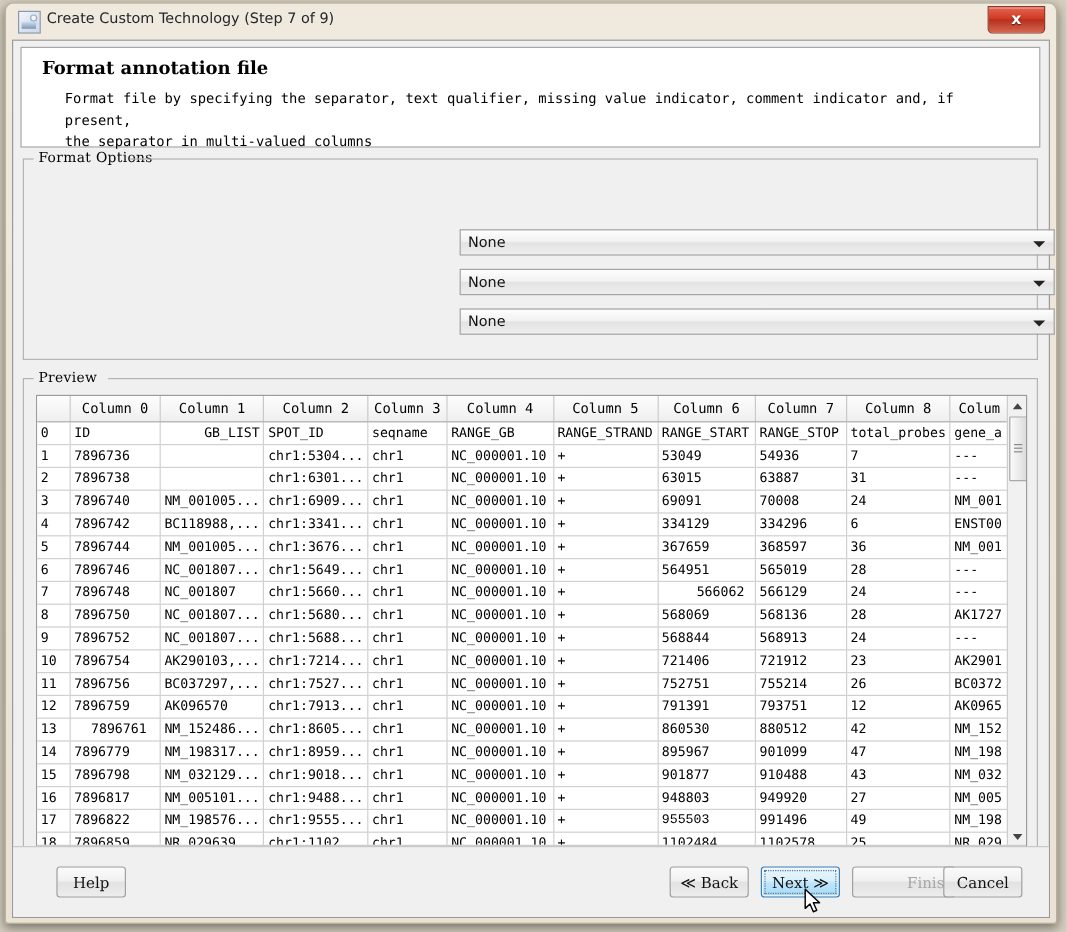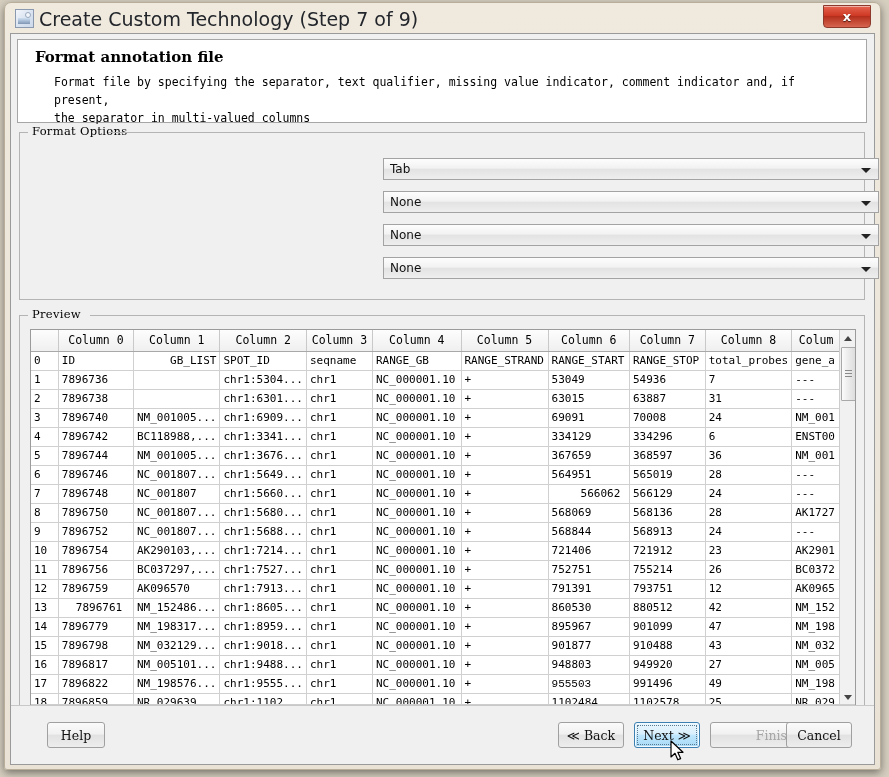--- a/index.html
+++ b/index.html
@@ -31,21 +31,21 @@
   #title-icon .pic{
     position:absolute;left:2px;top:8px;width:12px;height:6px;
     background:linear-gradient(to top,#7f96b4,#cfe0f2);
   }
   #title-icon .sun{
     position:absolute;left:9px;top:2px;width:4px;height:4px;border-radius:50%;
     background:#f2f6fc;border:1px solid #9aa9bd;
   }
   #title-text{
     position:absolute;left:34px;top:5px;
-    font-size:19px;color:#22262b;white-space:nowrap;
+    font-size:12px;color:#22262b;white-space:nowrap;
     font-family:"DejaVu Sans","Liberation Sans",sans-serif;
   }
   #close-btn{
     position:absolute;right:9px;top:2px;width:46px;height:21px;
     border:1px solid #8d3a2c;border-radius:0 0 4px 4px;
     background:linear-gradient(to bottom,#e6654f 0%,#cf3a26 45%,#b4301d 50%,#d6654f 100%);
     box-shadow:inset 0 1px 0 rgba(255,255,255,.5);
     cursor:pointer;
   }
   #close-btn .x{
@@ -241,27 +241,20 @@
       <div id="header-title">Format annotation file</div>
       <div id="header-desc">
         <div>Format file by specifying the separator, text qualifier, missing value indicator, comment indicator and, if present,</div>
         <div>the separator in multi-valued columns</div>
       </div>
     </div>
 
     <div id="fmt-group">
       <div id="fmt-legend">Format Options</div>
 
-      <div class="fmt-row" style="top:26px">
-        <div class="fmt-label">Separator</div>
-        <div class="combo">
-          <span class="val">Tab</span>
-          <span class="arrow"></span>
-        </div>
-      </div>
 
       <div class="fmt-row" style="top:59px">
         <div class="fmt-label">Text qualifier</div>
         <div class="combo">
           <span class="val">None</span>
           <span class="arrow"></span>
         </div>
       </div>
 
       <div class="fmt-row" style="top:92px">

